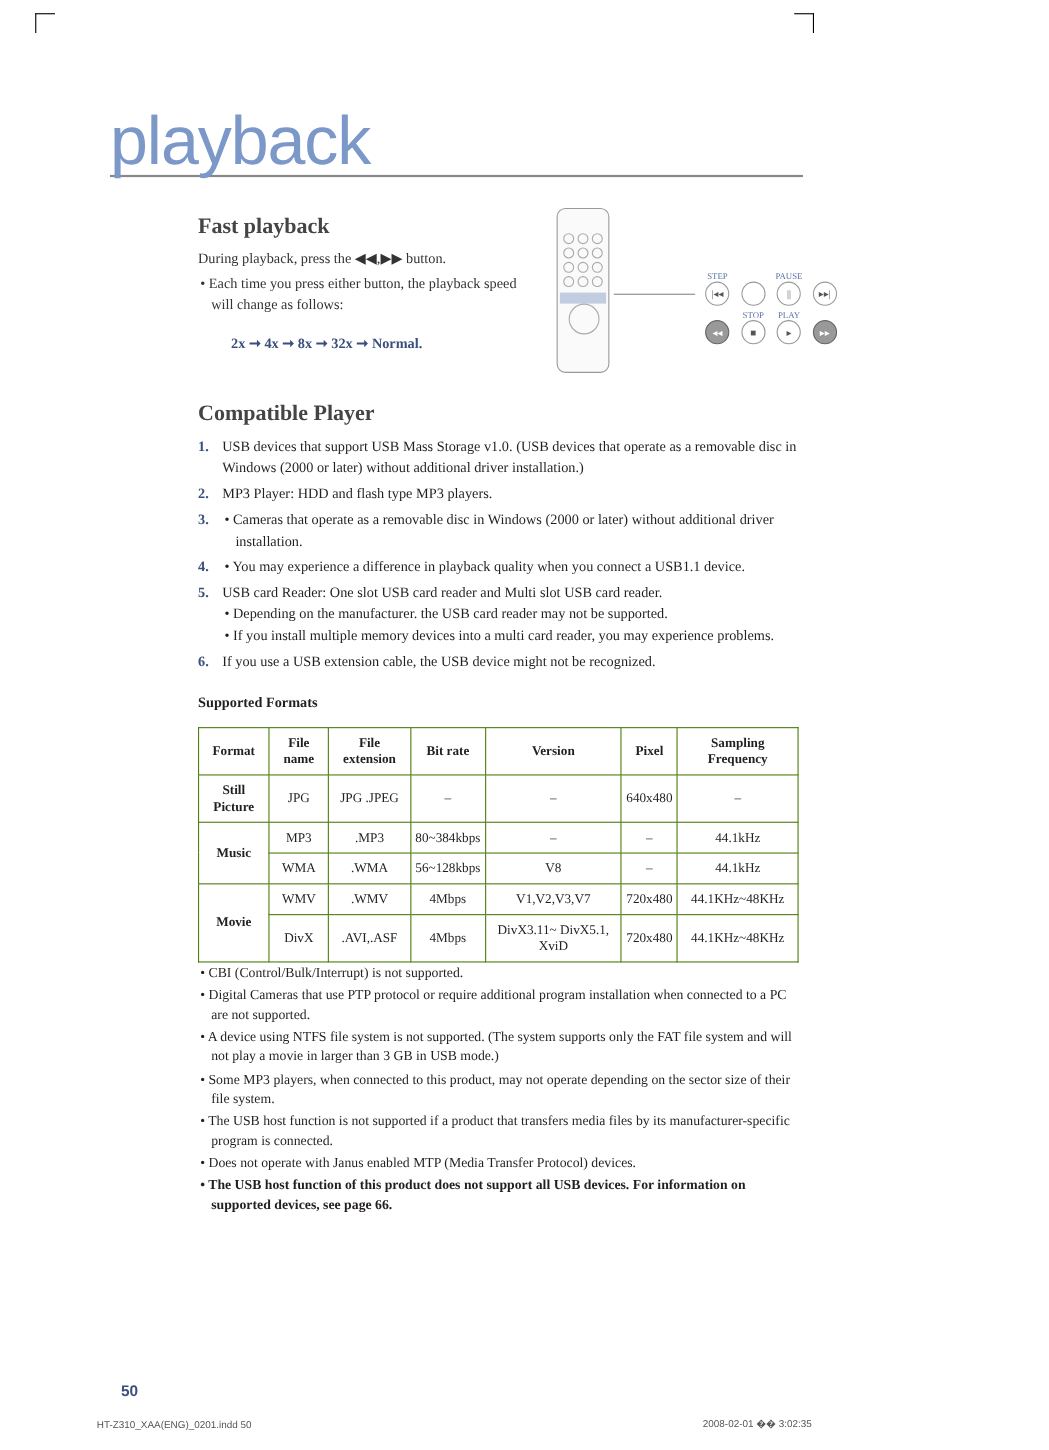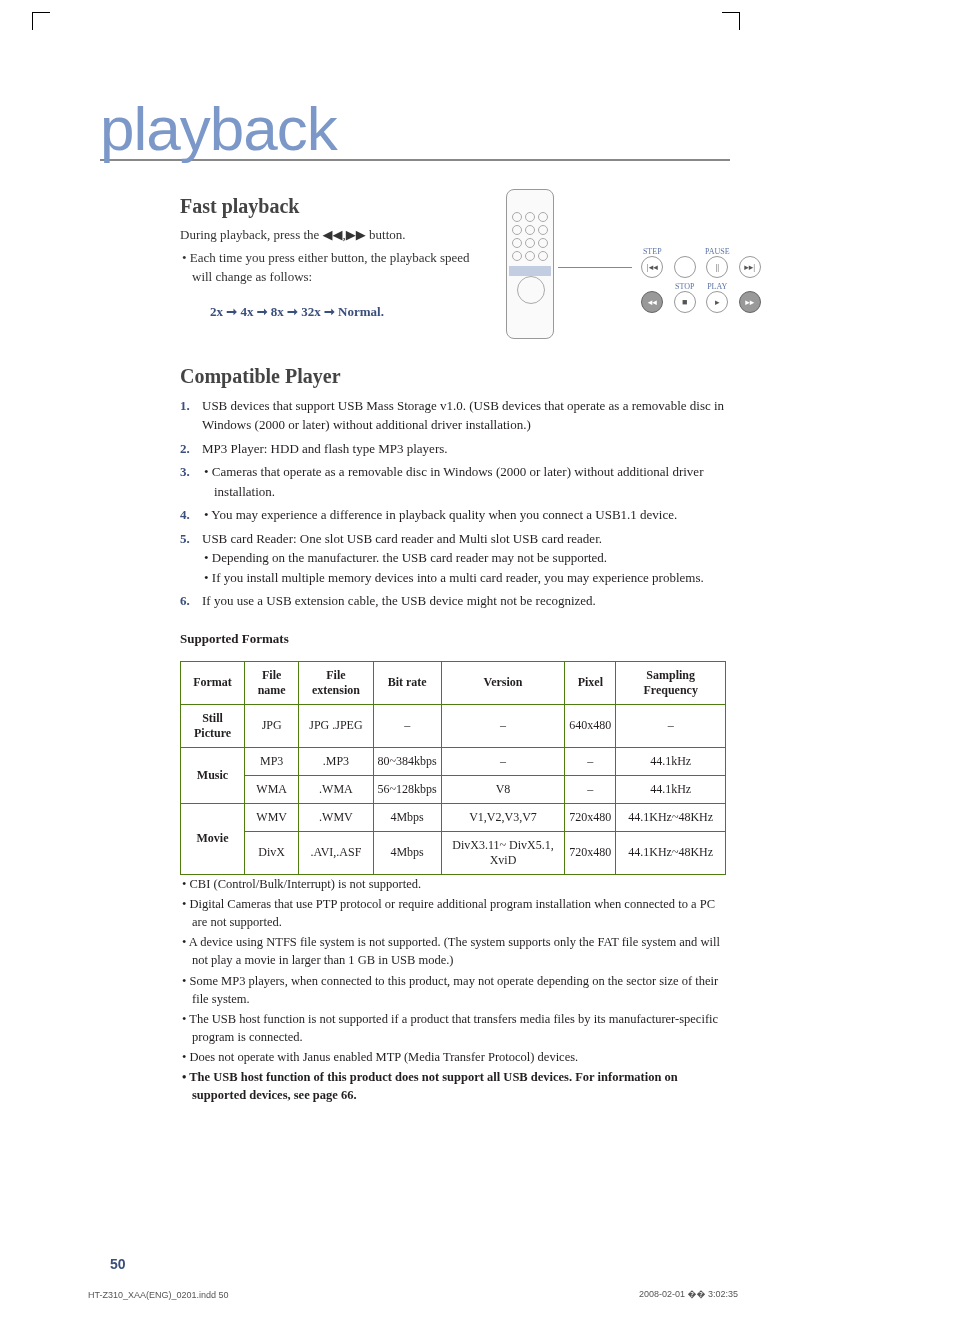--- a/index.html
+++ b/index.html
@@ -249,21 +249,21 @@
           <td>DivX3.11~ DivX5.1, XviD</td>
           <td>720x480</td>
           <td>44.1KHz~48KHz</td>
         </tr>
       </tbody>
     </table>
 
     <div class="notes">
       <div class="item">• <span>CBI (Control/Bulk/Interrupt) is not supported.</span></div>
       <div class="item">• <span>Digital Cameras that use PTP protocol or require additional program installation when connected to a PC are not supported.</span></div>
-      <div class="item">• <span>A device using NTFS file system is not supported. (The system supports only the FAT file system and will not play a movie in larger than 1 GB in USB mode.)</span></div>
+      <div class="item">• <span>A device using NTFS file system is not supported. (The system supports only the FAT file system and will not play a movie in larger than 3 GB in USB mode.)</span></div>
       <div class="item">• <span>Some MP3 players, when connected to this product, may not operate depending on the sector size of their file system.</span></div>
       <div class="item">• <span>The USB host function is not supported if a product that transfers media files by its manufacturer-specific program is connected.</span></div>
       <div class="item">• <span>Does not operate with Janus enabled MTP (Media Transfer Protocol) devices.</span></div>
       <div class="item bold">• <span>The USB host function of this product does not support all USB devices. For information on supported devices, see page 66.</span></div>
     </div>
 
   </div>
 
   <div class="page-num">50</div>
   <div class="footer-left">HT-Z310_XAA(ENG)_0201.indd   50</div>

